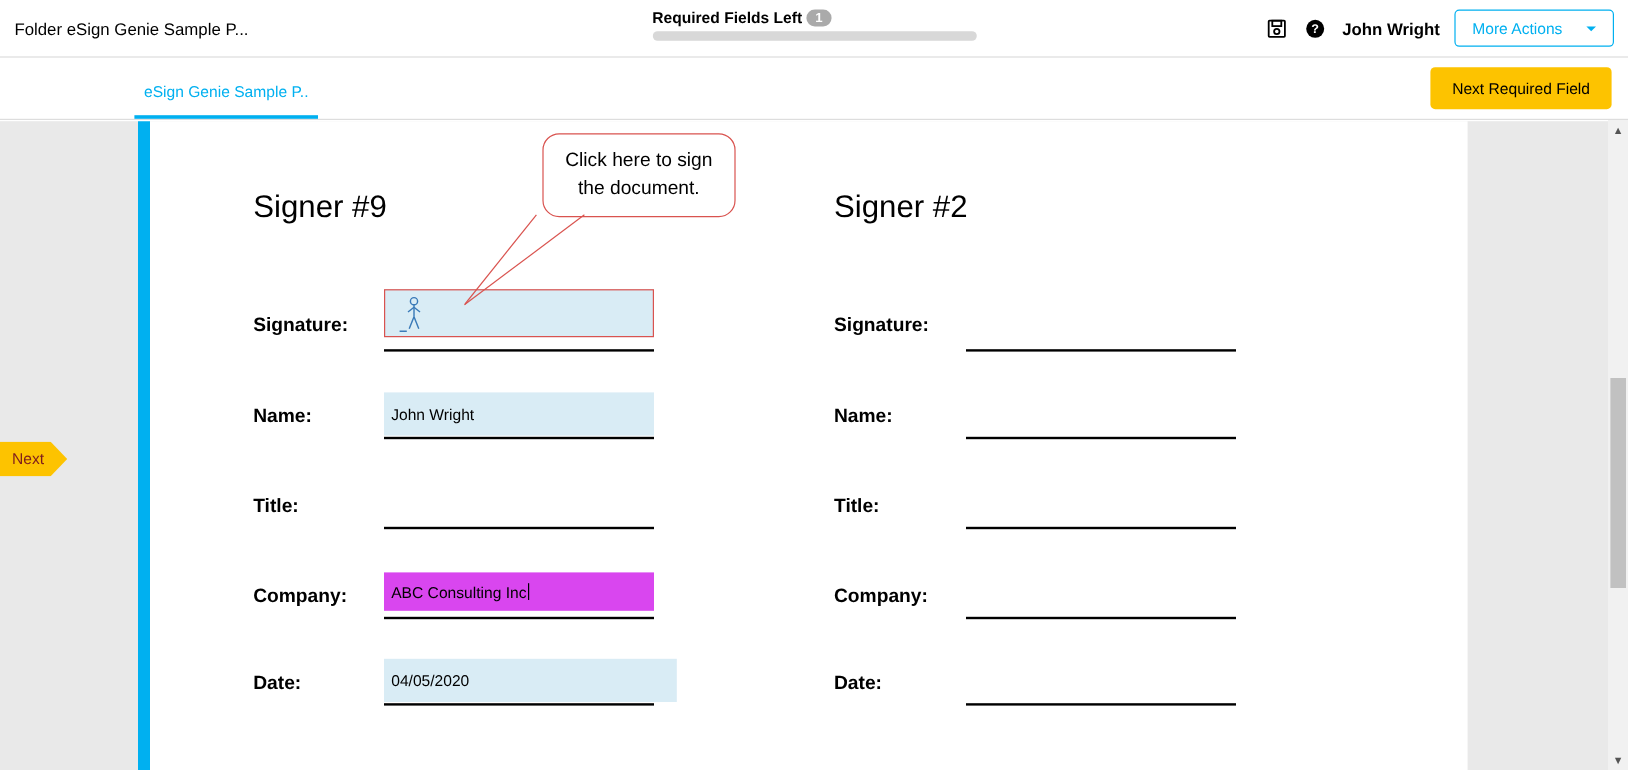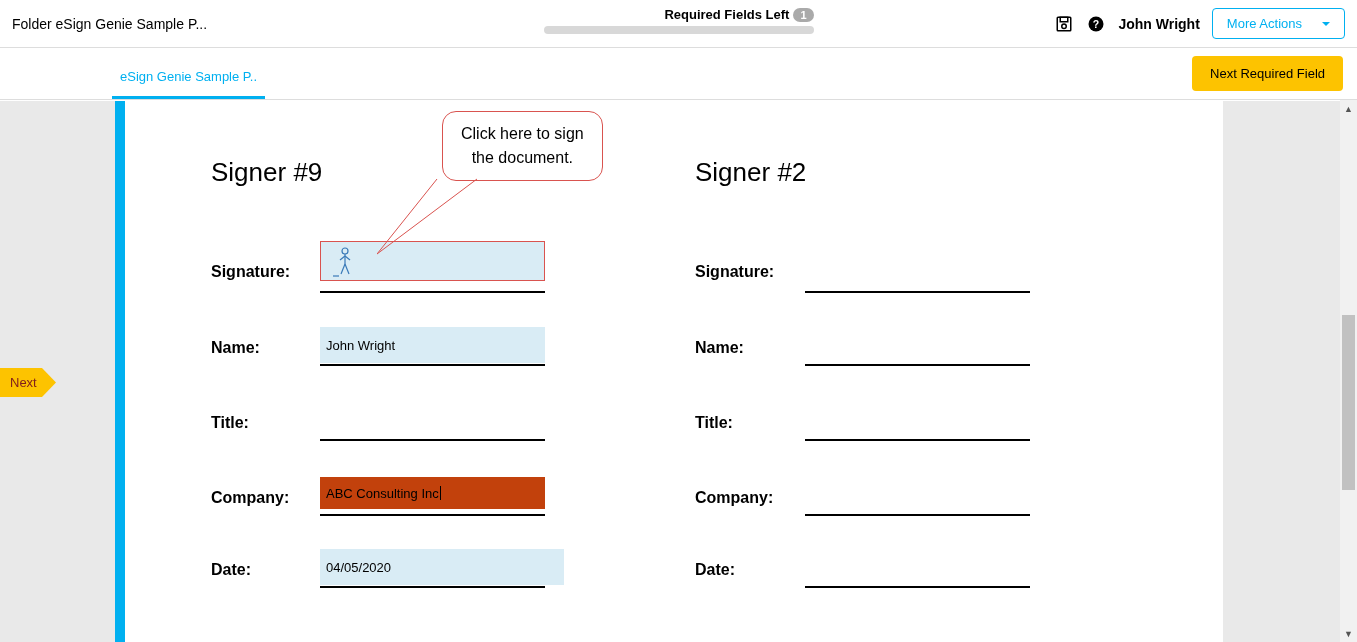--- a/index.html
+++ b/index.html
@@ -27,21 +27,21 @@
       position: relative;
     }
     .folder-title {
       font-weight: normal;
       font-size: 14px;
     }
     .required-fields-area {
       position: absolute;
       left: 50%;
       transform: translateX(-50%);
-      text-align: right;
+      text-align: left;
       top: 6px;
     }
     .required-fields-text {
       font-size: 13px;
       font-weight: bold;
       display: inline-flex;
       align-items: center;
       gap: 4px;
     }
     .badge {
@@ -161,38 +161,38 @@
       height: 0;
     }
     .input-box {
       position: absolute;
       background: #d9ecf5;
       padding: 4px 6px;
       font-size: 13px;
       border: none;
     }
     .input-box.yellow {
-      background: #c2410c;
+      background: #d946ef;
     }
     .signature-box {
       position: absolute;
       background: #d9ecf5;
       border: 1px solid #d9534f;
       cursor: pointer;
     }
     .sig-figure {
       position: absolute;
       left: 10px;
       top: 4px;
       color: #3a7ab8;
     }
     
     .callout {
       position: absolute;
-      left: 317px;
+      left: 327px;
       top: 12px;
     }
     .callout-bubble {
       border: 1px solid #d9534f;
       border-radius: 14px;
       padding: 10px 18px;
       font-size: 16px;
       text-align: center;
       background: #fff;
       line-height: 1.5;

